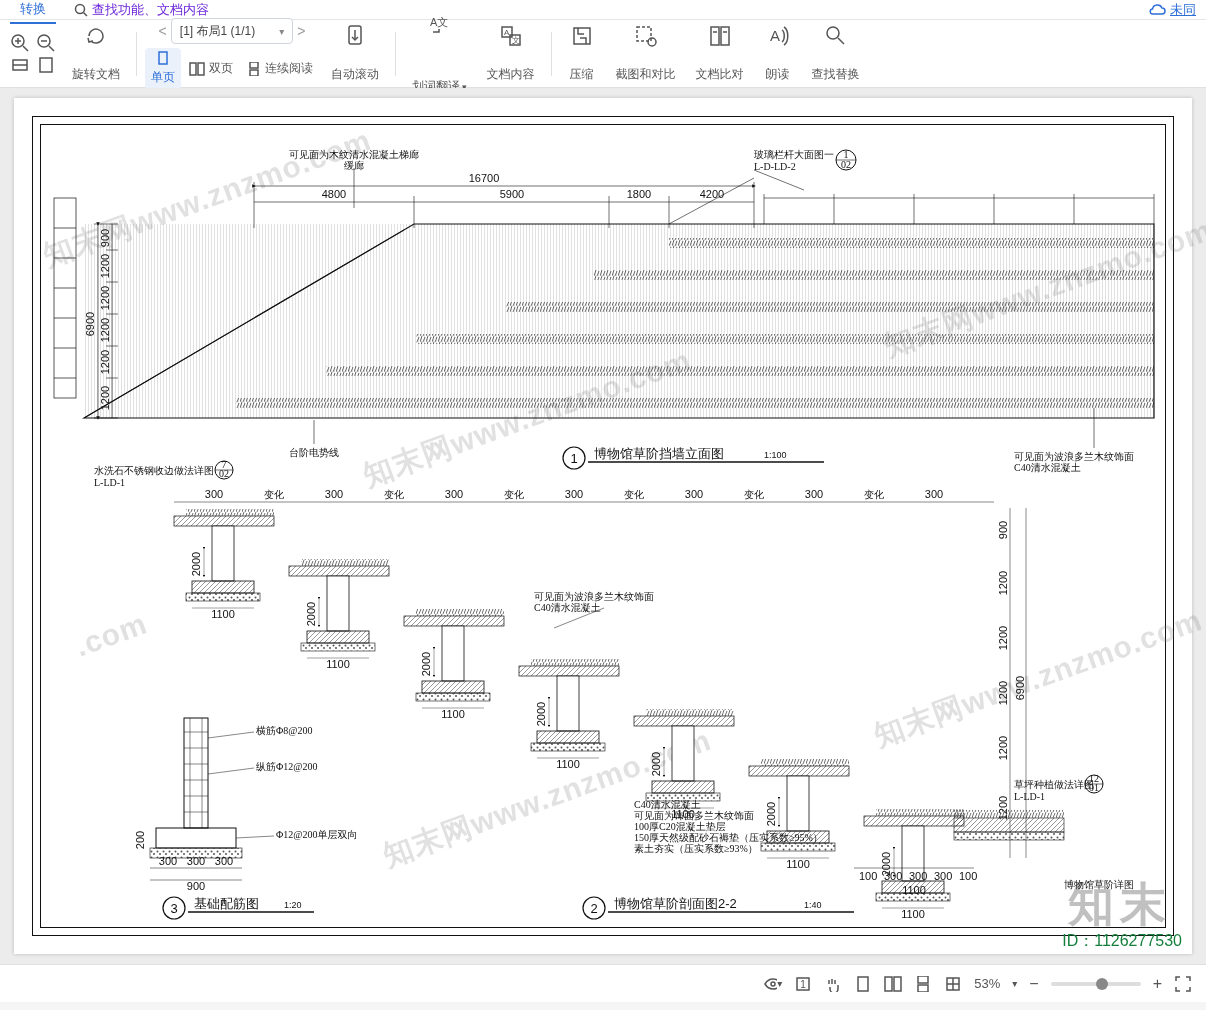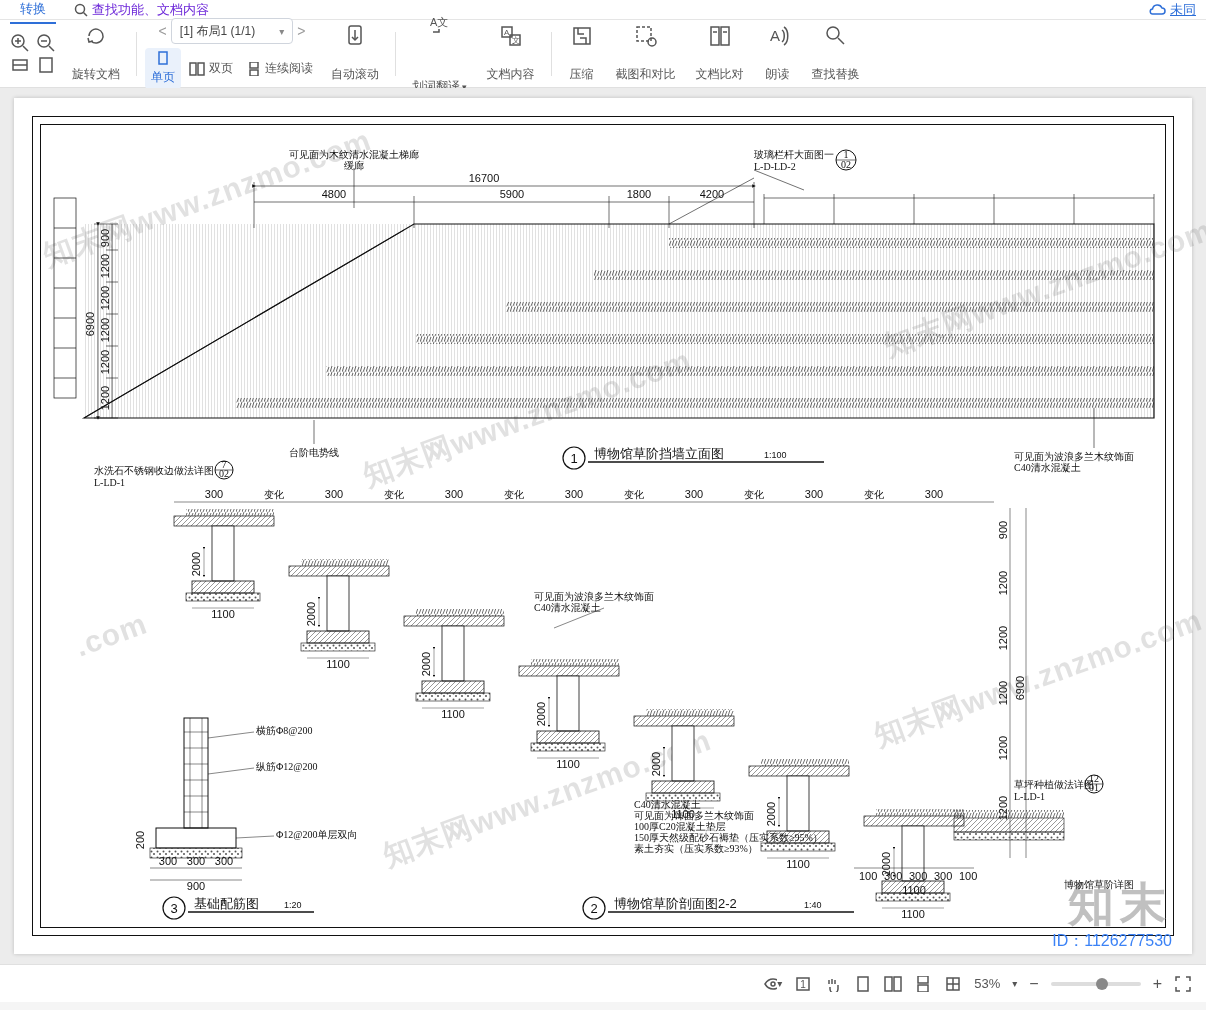--- a/index.html
+++ b/index.html
@@ -19,21 +19,21 @@
   .small-btn { display:flex; align-items:center; gap:4px; padding:3px 6px; border-radius:4px; font-size:12px; }
   .small-btn.active { background:#eaf1fb; color:#2e6fd8;flex-direction:column; }
   
   .canvas-wrap { position: relative; width: 1206px; height: 876px; background: #ececec; overflow: hidden; }
   .page { position: absolute; left: 14px; top: 10px; width: 1178px; height: 856px; background: #fff; box-shadow: 0 0 4px rgba(0,0,0,0.2); }
   .inner-border { position:absolute; left:18px; top:18px; right:18px; bottom:18px; border:1.5px solid #111; }
   .inner-border2 { position:absolute; left:26px; top:26px; right:26px; bottom:26px; border:0.8px solid #111; }
   
   .wm { position:absolute; color: rgba(120,120,120,0.22); font-size:30px; font-weight:600; transform: rotate(-20deg); pointer-events:none; letter-spacing:1px; }
   .wm-big { position:absolute; right:20px; bottom:18px; font-size:46px; color:#c0c0c0; font-weight:600; letter-spacing:6px; pointer-events:none; }
-  .id-txt { position:absolute; right:20px; bottom:2px; font-size:16px; color:#3b82f6; }
+  .id-txt { position:absolute; right:10px; bottom:2px; font-size:16px; color:#15803d; }
   
   .dwg { position:absolute; left:0; top:0; width:100%; height:100%; }
   .dim-txt { font-size:11px; fill:#111; font-family:Arial,sans-serif; }
   .note-txt { font-size:10px; fill:#111; font-family:"SimSun",serif; }
   .title-txt { font-size:13px; fill:#111; font-family:"SimHei",sans-serif; }
   .scale-txt { font-size:9px; fill:#111; }
   
   .statusbar { height: 38px; background: #fff; border-top:1px solid #e0e0e0; display:flex; align-items:center; justify-content:flex-end; padding:0 14px; gap:12px; font-size:13px; color:#555; }
   .statusbar .sic { width:18px; height:18px; display:flex; align-items:center; justify-content:center; }
   

